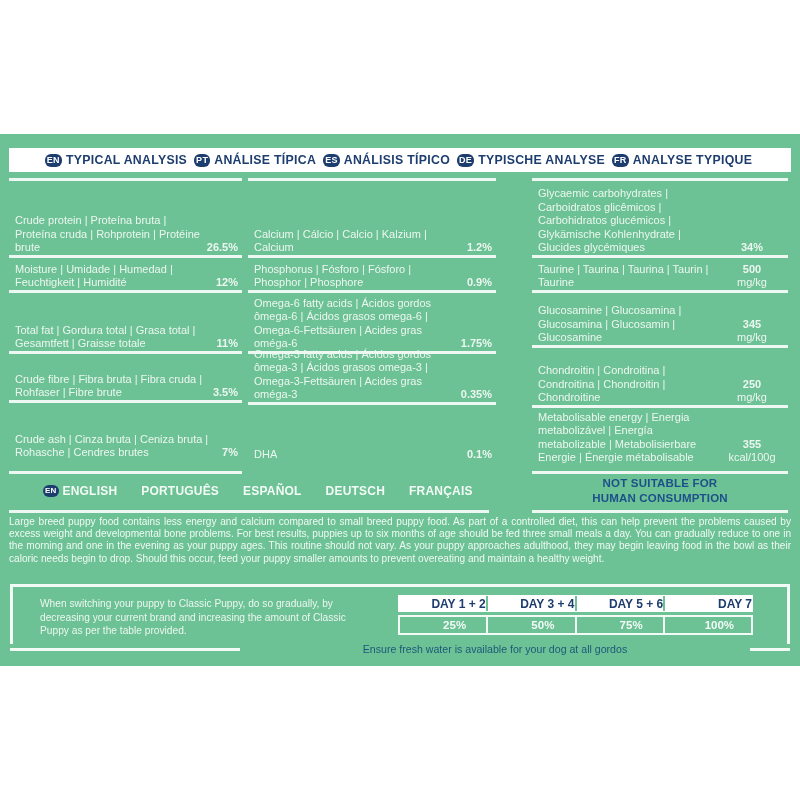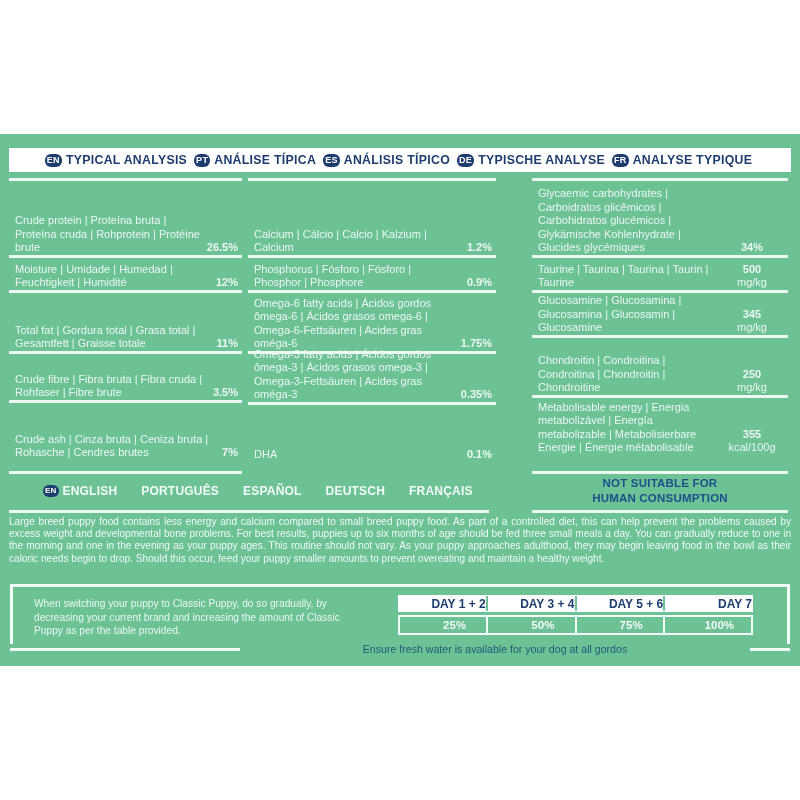--- a/index.html
+++ b/index.html
@@ -62,21 +62,21 @@
   .body-text {
     position: absolute; left: 9px; top: 516px; width: 782px;
     color: #f0faf4; font-size: 10.1px; line-height: 12.2px; text-align: justify;
   }
 
   .switch-box {
     position: absolute; left: 10px; top: 584px; width: 780px; height: 60px;
     border: 3px solid #f2fbf6; border-bottom: none;
   }
   .switch-text {
-    position: absolute; left: 34px; top: 597px; width: 330px;
+    position: absolute; left: 40px; top: 597px; width: 330px;
     color: #ecf7f0; font-size: 10.2px; line-height: 13.5px;
   }
   .day-table {
     position: absolute; left: 398px; top: 595px; width: 355px;
     border-collapse: separate; border-spacing: 0;
   }
   .day-head {
     display: flex; background: #ffffff; height: 17px; border: 1px solid #ffffff;
   }
   .day-head .cell {
@@ -196,21 +196,21 @@
   </div>
   <div class="rule"></div>
   <div class="row" style="height:32px">
     <span class="label">Taurine | Taurina | Taurina | Taurin | Taurine</span>
     <span class="value">
       <span class="num">500</span>
       <span>mg/kg</span>
     </span>
   </div>
   <div class="rule"></div>
-  <div class="row" style="height:42px">
+  <div class="row" style="height:52px">
     <span class="label">Glucosamine | Glucosamina | Glucosamina | Glucosamin | Glucosamine</span>
     <span class="value">
       <span class="num">345</span>
       <span>mg/kg</span>
     </span>
   </div>
   <div class="rule"></div>
   <div class="row" style="height:57px">
     <span class="label">Chondroitin | Condroitina | Condroitina | Chondroitin | Chondroitine</span>
     <span class="value">

